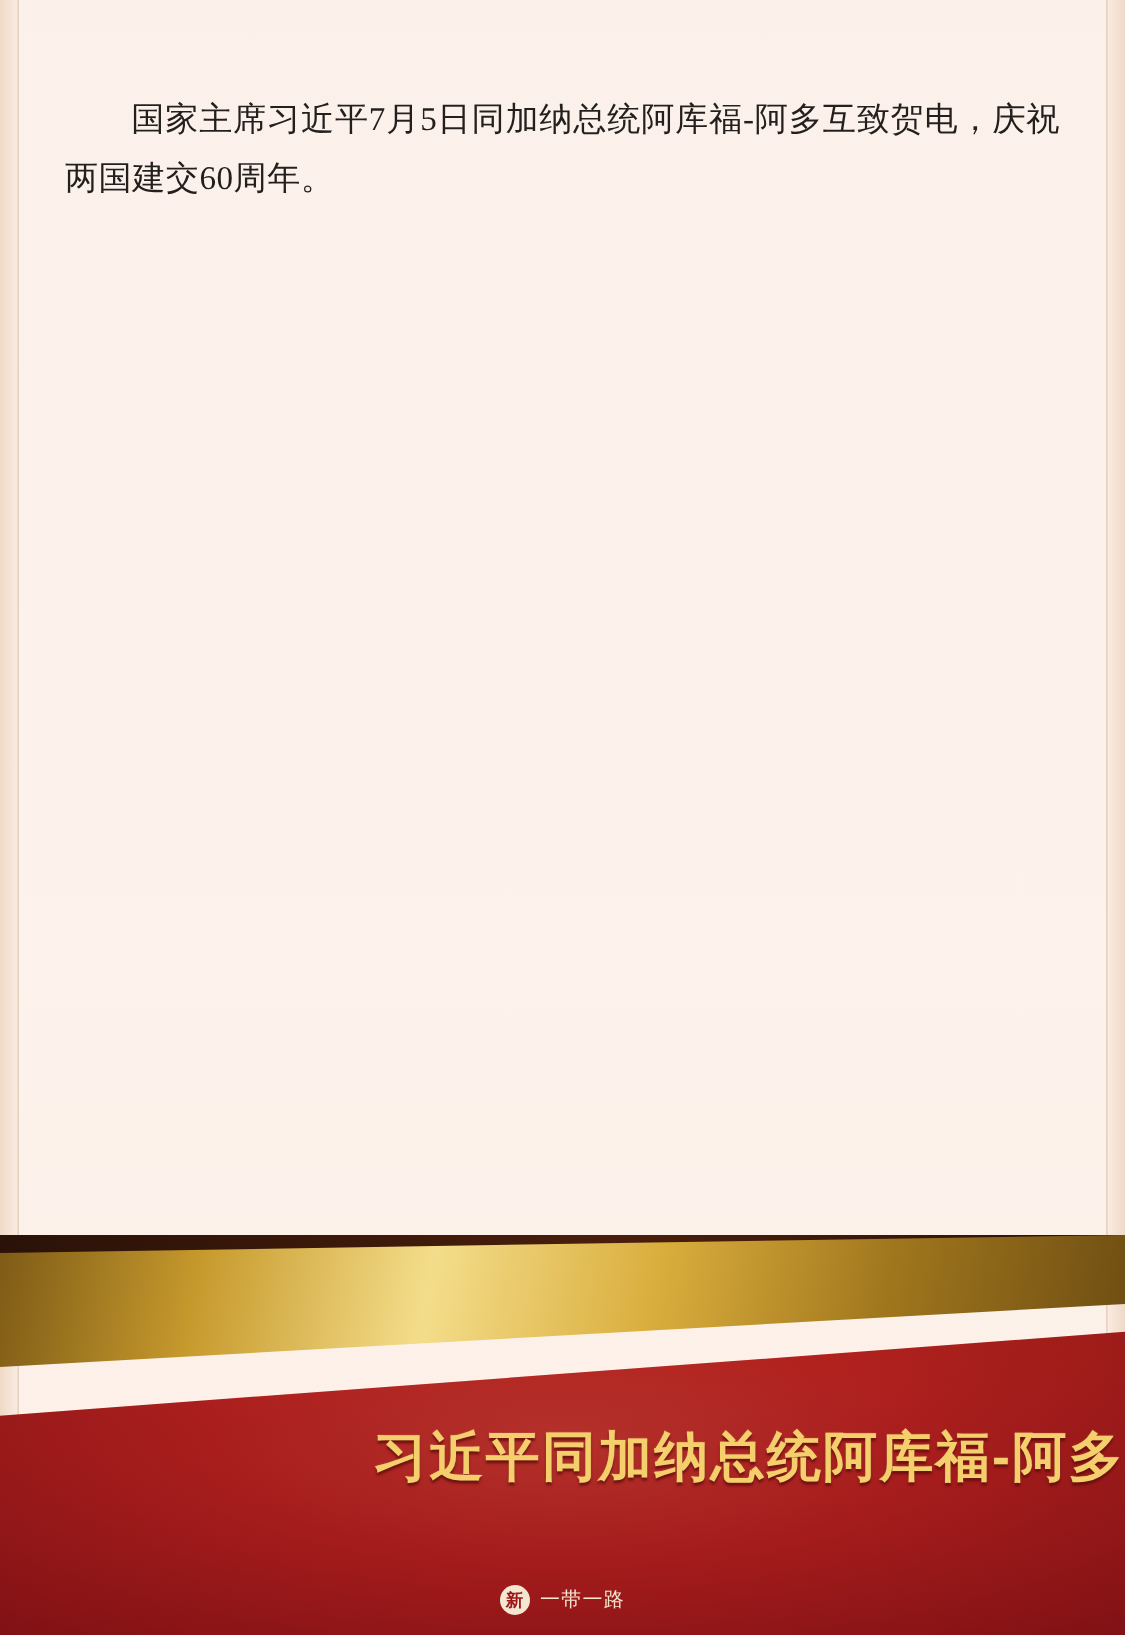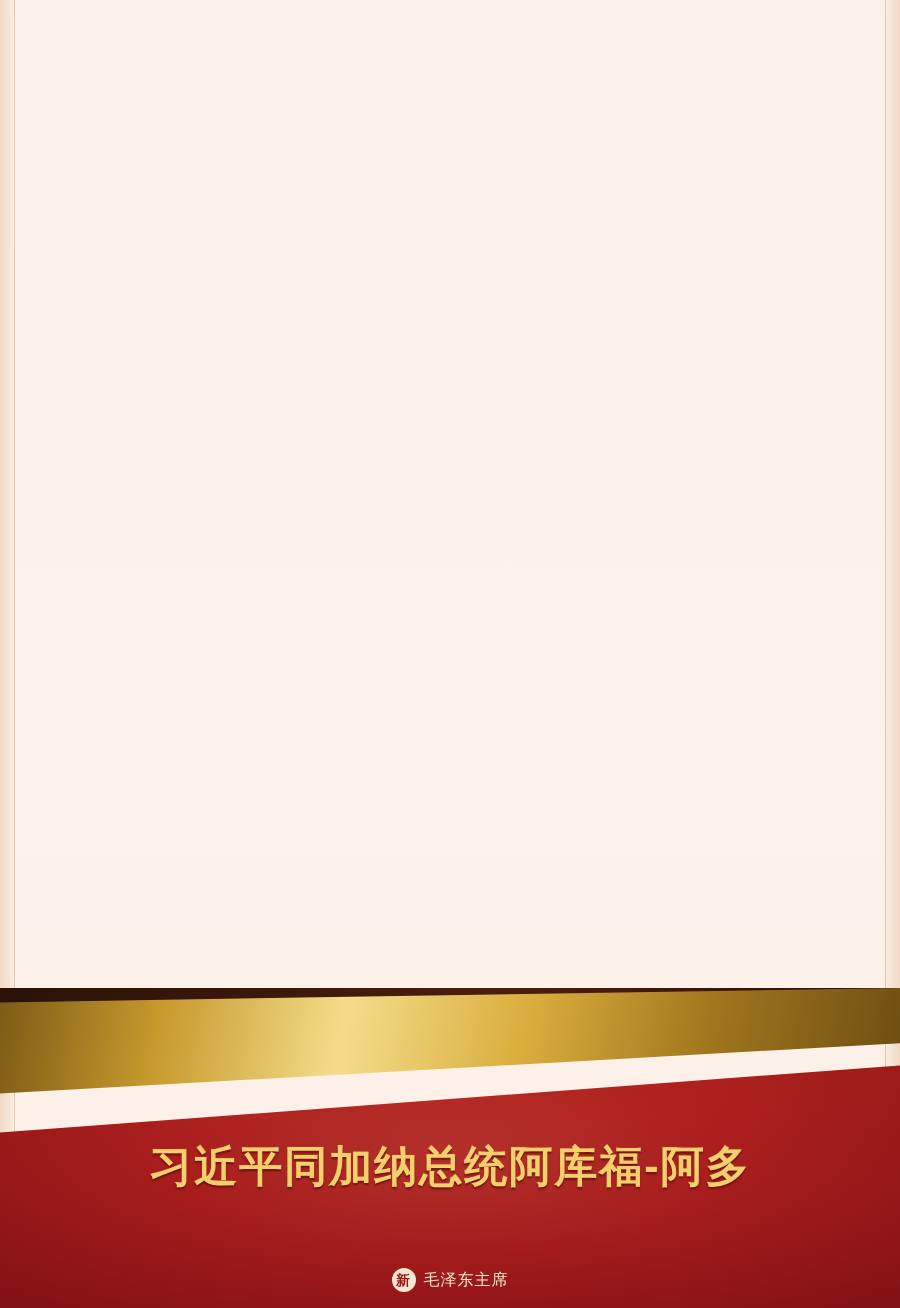--- a/index.html
+++ b/index.html
@@ -109,21 +109,21 @@
     bottom: 0;
     background: radial-gradient(ellipse at 50% 40%, rgba(255,160,120,0.18) 0%, rgba(255,120,90,0.05) 45%, rgba(0,0,0,0.18) 100%);
     clip-path: polygon(0 32%, 100% 6%, 100% 100%, 0 100%);
   }
 
   .headline {
     position: absolute;
     left: 0;
     right: 0;
     top: 150px;
-    text-align: center;
+    text-align: right;
     color: #f4cf6b;
     font-family: "Liberation Sans", "DejaVu Sans", sans-serif;
     font-weight: bold;
     font-size: 43px;
     line-height: 57px;
     letter-spacing: 2px;
     text-shadow: 0 2px 2px rgba(90,10,10,0.75), 0 0 1px rgba(255,240,180,0.5);
   }
   .headline .line {
     display: block;
@@ -162,31 +162,32 @@
 <body>
 
 <div class="poster">
 
   <div class="edge-band left"></div>
   <div class="edge-line left"></div>
   <div class="edge-band right"></div>
   <div class="edge-line right"></div>
 
   <div class="article">
+    <p>国家主席习近平7月5日同加纳总统阿库福-阿多互致贺电，庆祝两国建交60周年。</p>
   </div>
 
   <div class="banner">
     <div class="dark-wedge"></div>
     <div class="gold"></div>
     <div class="red"></div>
     <div class="red-sheen"></div>
 
     <div class="headline">
       <span class="line">习近平同加纳总统阿库福-阿多</span>
     </div>
 
     <div class="credit">
       <span class="logo-circle">新</span>
-      <span>毛泽东主席</span>
+      <span>一带一路</span>
     </div>
   </div>
 
 </div>
 
 </body></html>

